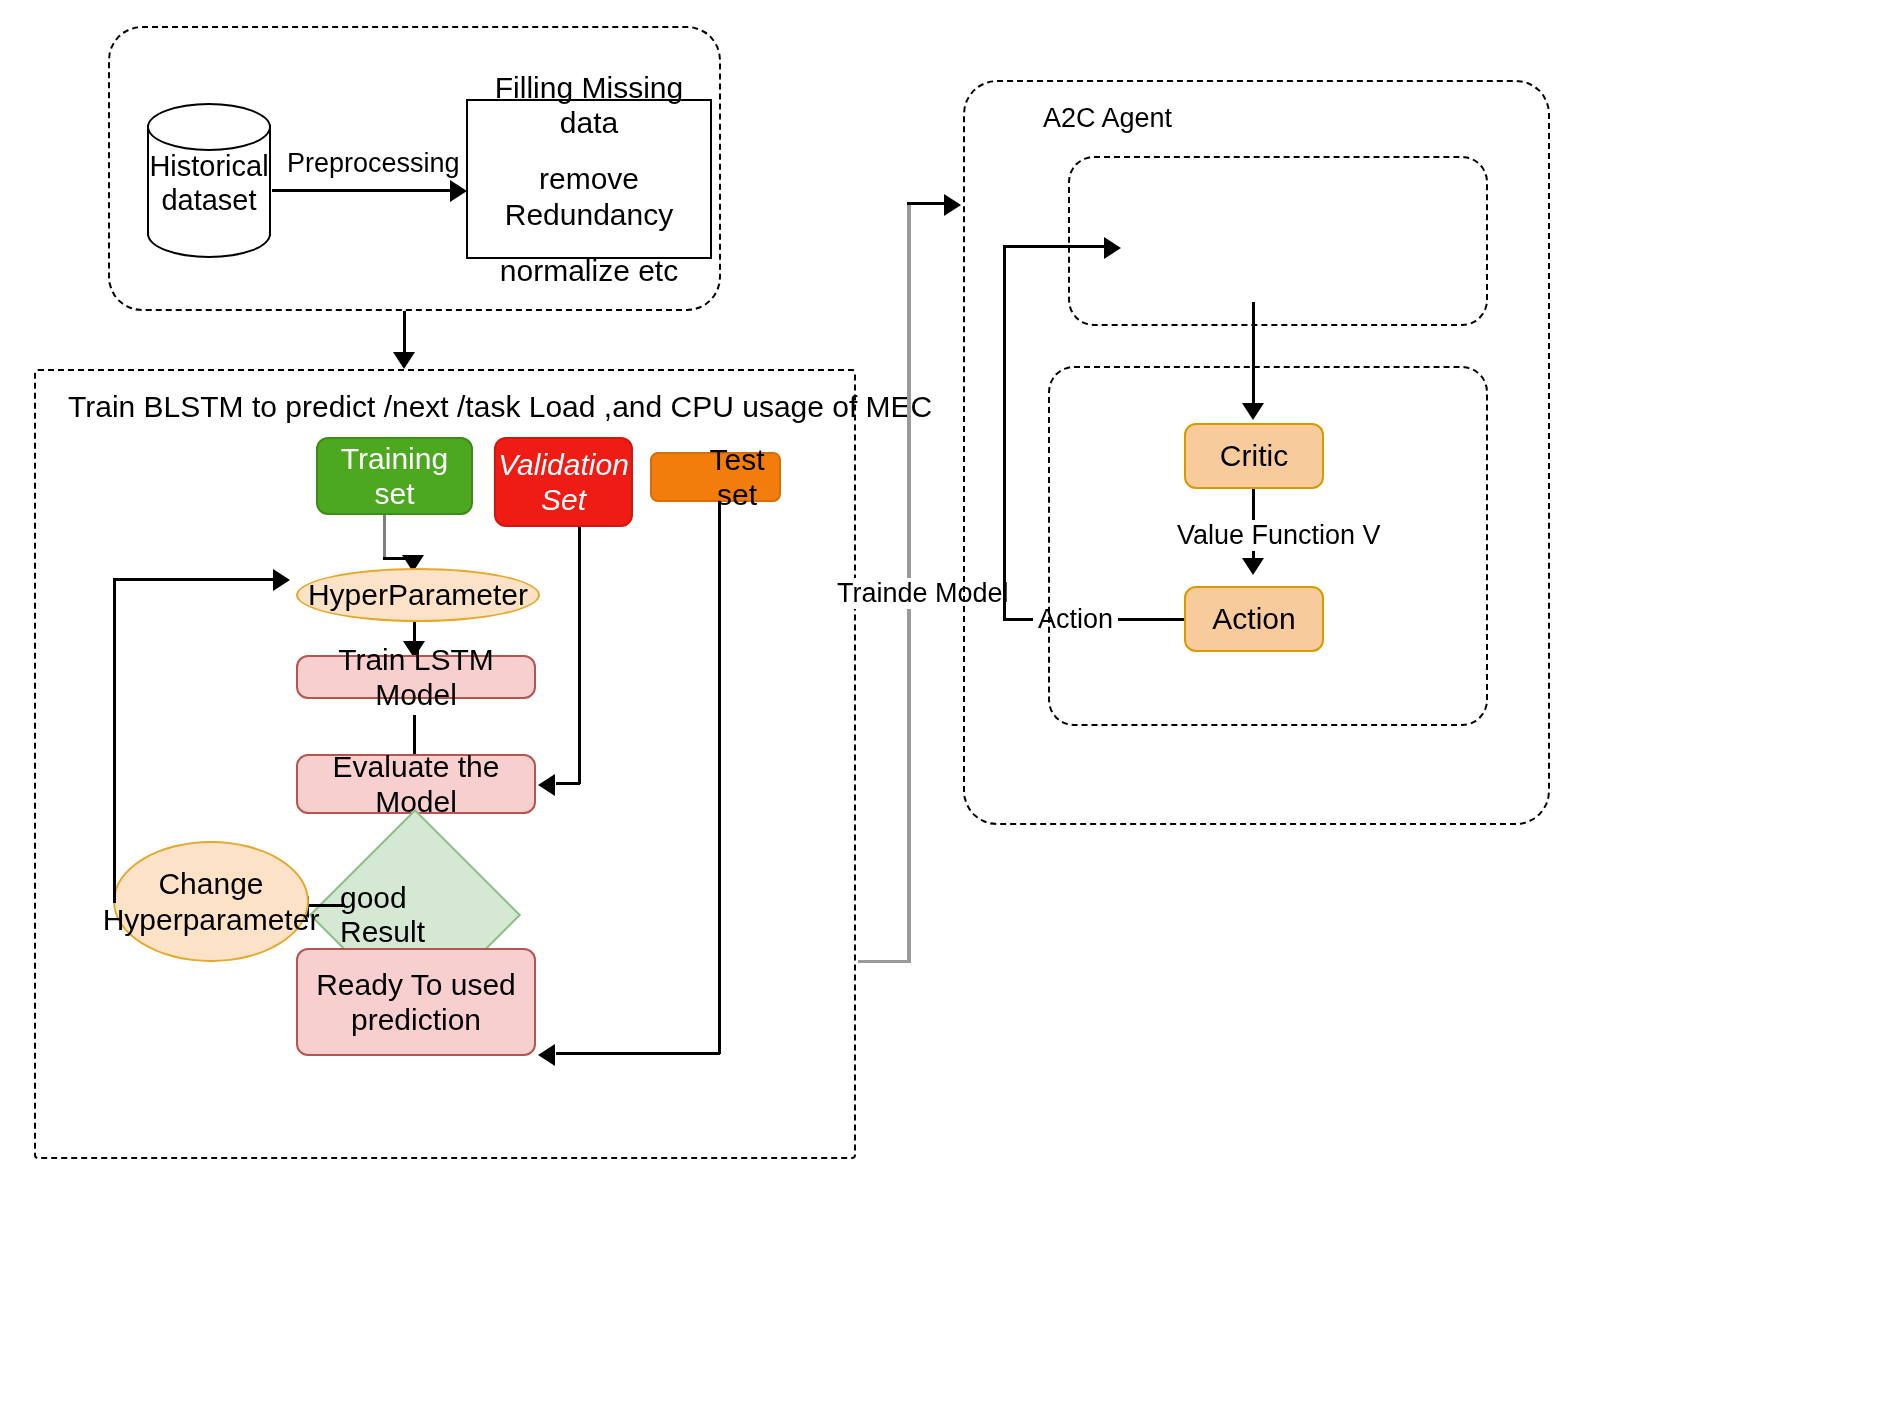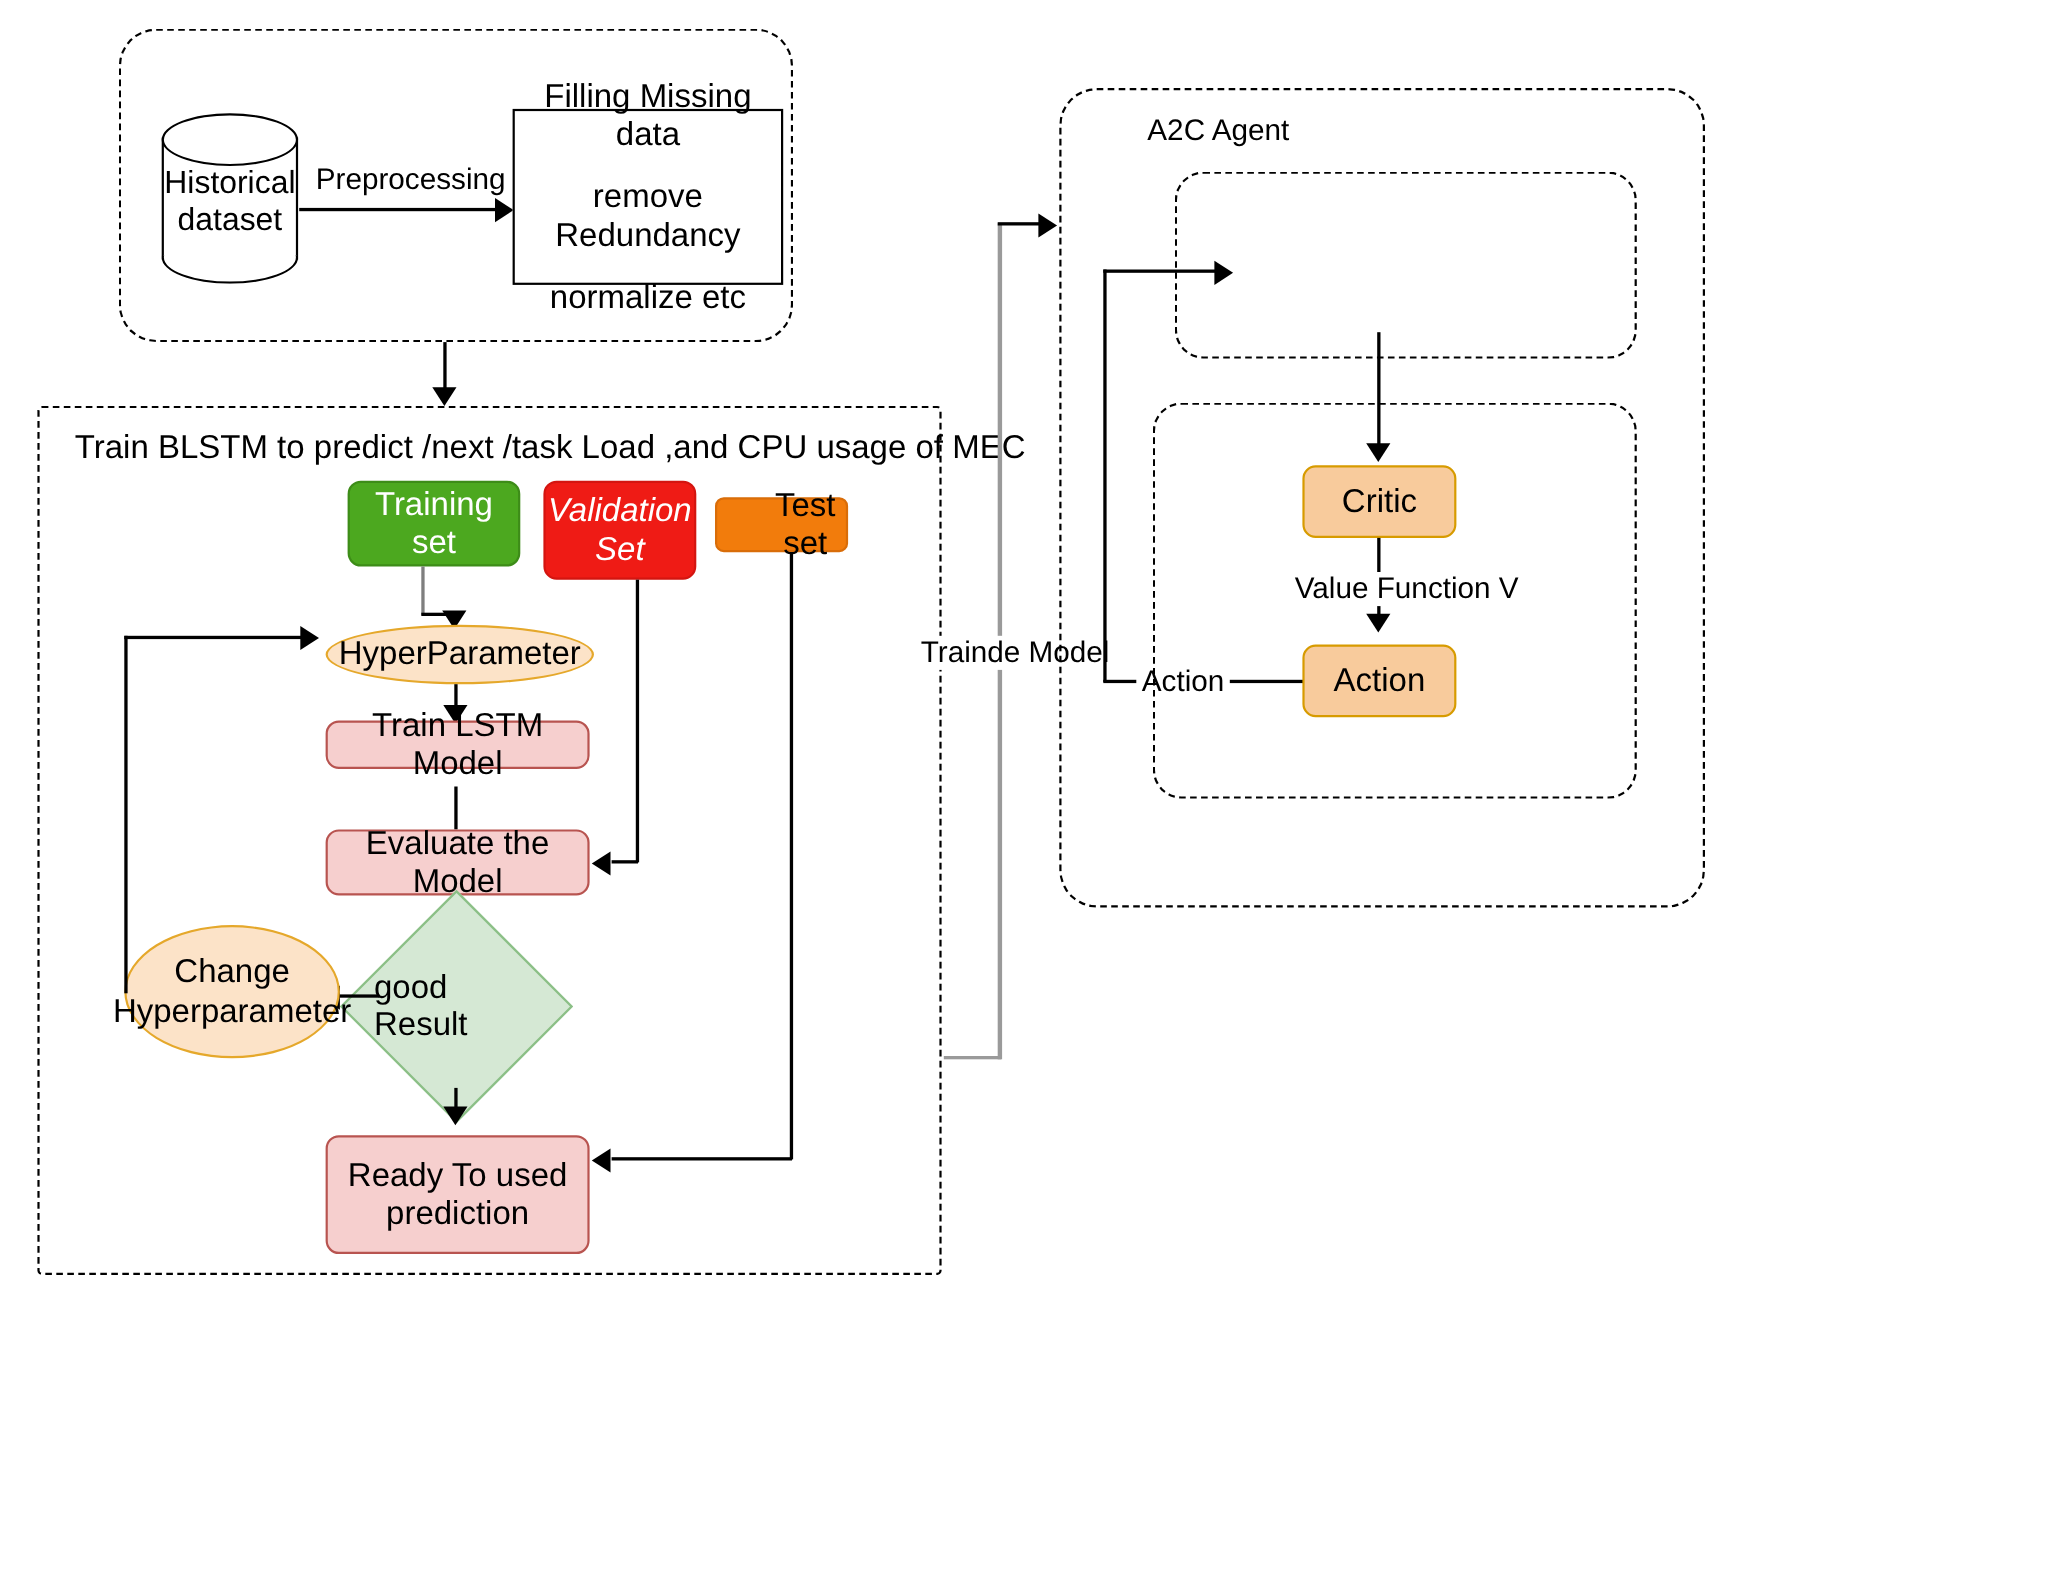--- a/index.html
+++ b/index.html
@@ -108,21 +108,21 @@
 
   <div class="node rbox green" style="left:316px;top:437px;width:157px;height:78px;">
     <span>Training set</span>
   </div>
 
   <div class="node rbox red" style="left:494px;top:437px;width:139px;height:90px;flex-direction:column;font-style:italic;">
     <span>Validation</span>
     <span>Set</span>
   </div>
 
-  <div class="node rbox orange" style="left:650px;top:452px;width:121px;height:50px;border-radius:8px;padding-left:43px;">
+  <div class="node rbox orange" style="left:650px;top:452px;width:131px;height:50px;border-radius:8px;padding-left:43px;">
     <span>Test set</span>
   </div>
 
   <div class="ln v grey" style="left:383px;top:515px;height:44px;"></div>
   <div class="ln h" style="left:383px;top:557px;width:30px;"></div>
   <div class="arw down" style="left:402px;top:555px;"></div>
 
   <div class="node ellipse" style="left:296px;top:568px;width:244px;height:54px;">
     <span>HyperParameter</span>
   </div>
@@ -159,21 +159,21 @@
     <span>Hyperparameter</span>
   </div>
 
   <div class="ln v" style="left:113px;top:578px;height:325px;"></div>
   <div class="ln h" style="left:113px;top:578px;width:162px;"></div>
   <div class="arw right" style="left:273px;top:569px;"></div>
 
   <div class="ln v" style="left:413px;top:989px;height:24px;"></div>
   <div class="arw down" style="left:403px;top:1006px;"></div>
 
-  <div class="node rbox pink" style="left:296px;top:1032px;width:240px;height:108px;flex-direction:column;">
+  <div class="node rbox pink" style="left:296px;top:948px;width:240px;height:108px;flex-direction:column;">
     <span>Ready To used</span>
     <span>prediction</span>
   </div>
 
   <div class="ln v" style="left:718px;top:502px;height:552px;"></div>
   <div class="ln h" style="left:556px;top:1052px;width:164px;"></div>
   <div class="arw left" style="left:538px;top:1044px;"></div>
 
   <div class="ln h greyw" style="left:858px;top:960px;width:52px;height:3px;background:#9a9a9a;"></div>
   <div class="ln v greyw" style="left:907px;top:203px;height:760px;width:4px;background:#9a9a9a;"></div>

